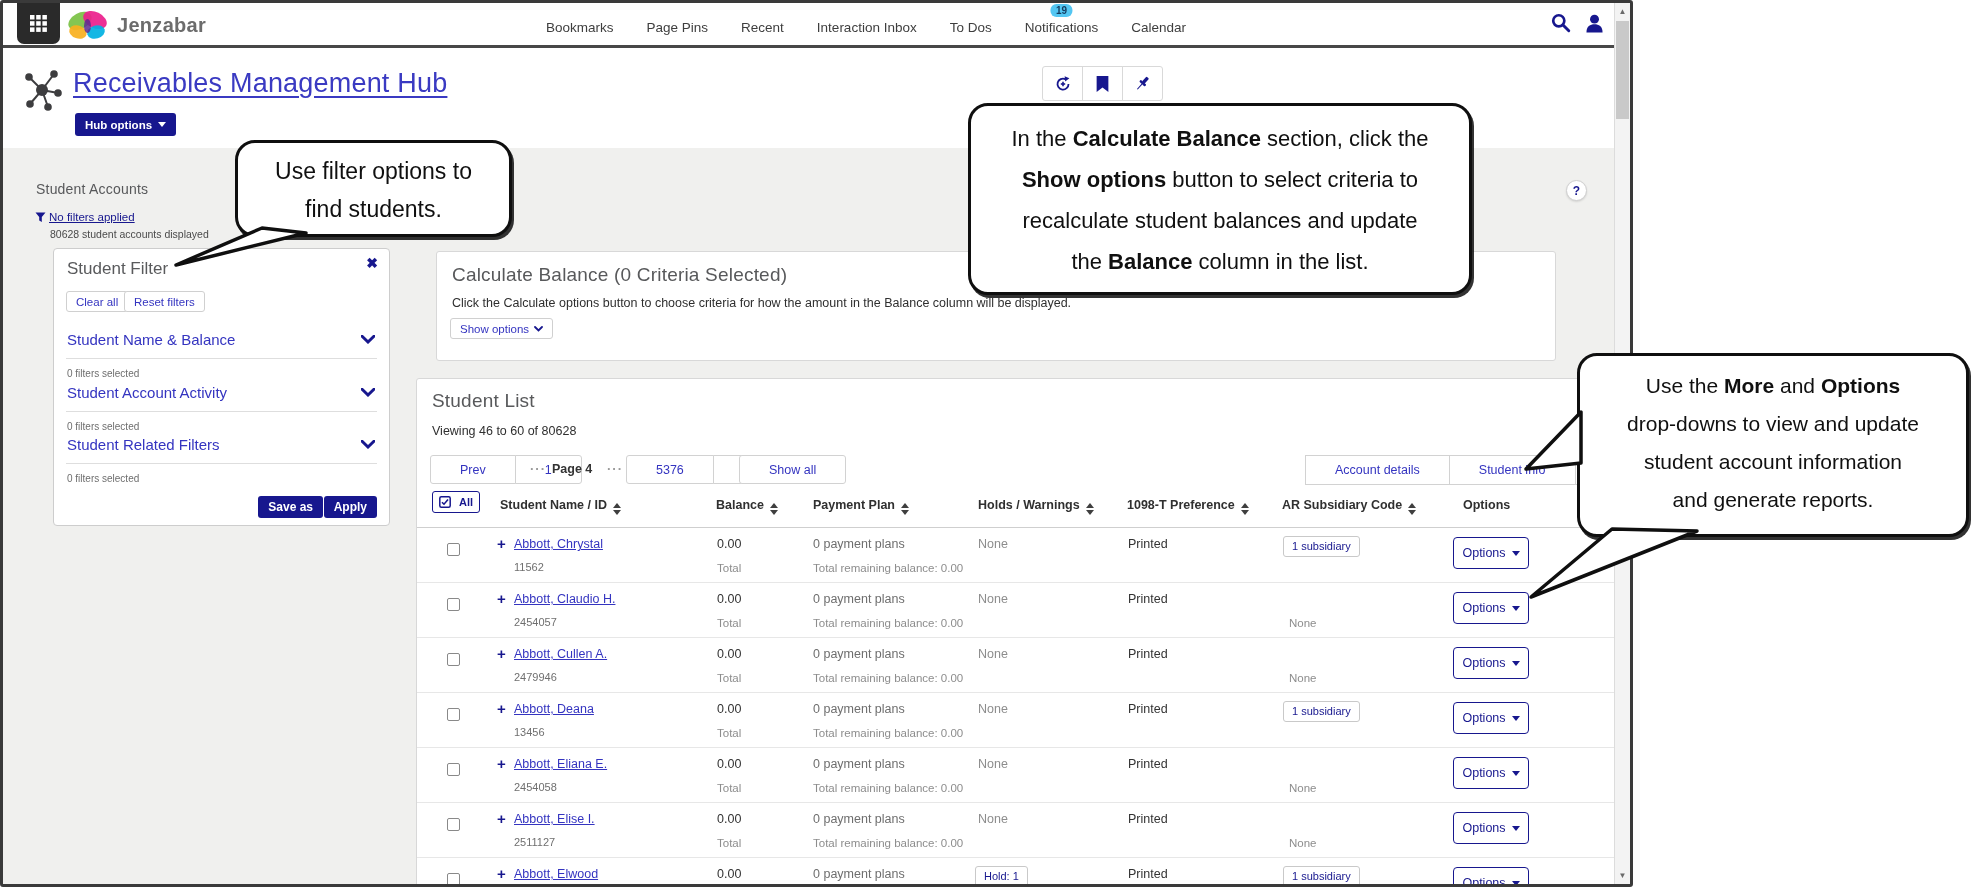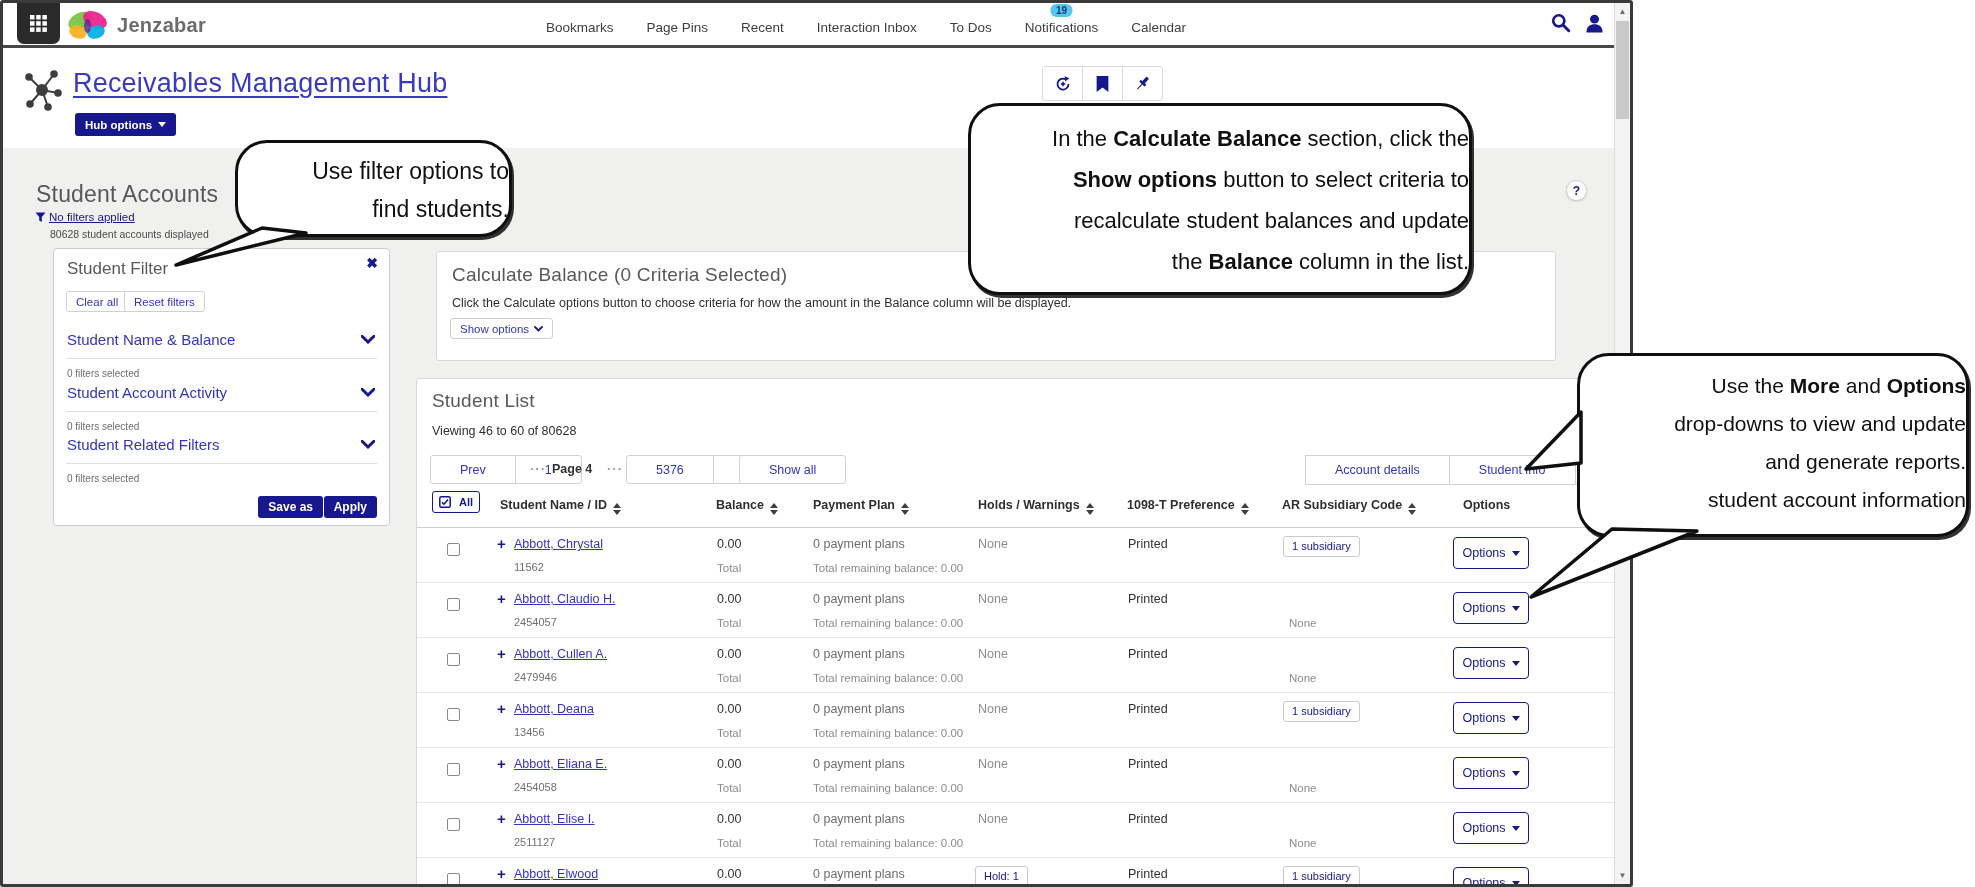--- a/index.html
+++ b/index.html
@@ -37,21 +37,21 @@
   .page-title{position:absolute;left:70px;top:17px;font-size:27px;color:var(--title-blue);text-decoration:underline;text-underline-offset:4px;font-weight:400;letter-spacing:.2px}
   .hub-options{position:absolute;left:72px;top:62px;height:23px;background:var(--navy);color:#fff;border:none;border-radius:3px;font-size:11.5px;font-weight:700;padding:0 10px;cursor:pointer;display:flex;align-items:center}
   .icongrp{position:absolute;left:1040px;top:15px;display:flex}
   .icongrp .icell{width:41px;height:35px;background:#fff;border:1px solid #d9d9d9;margin-left:-1px;display:flex;align-items:center;justify-content:center;cursor:pointer}
   .icongrp .icell:first-child{border-radius:3px 0 0 3px}
   .icongrp .icell:last-child{border-radius:0 3px 3px 0}
   .video-btn{position:absolute;left:1126px;top:57px;width:37px;height:29px;border:1.5px solid var(--navy);border-radius:4px;background:#fff;display:flex;align-items:center;justify-content:center;cursor:pointer}
 
   
   .graybg{position:absolute;left:0;top:145px;right:16px;bottom:0;background:var(--page-bg)}
-  .sa-heading{position:absolute;left:33px;top:33px;font-size:23px;color:var(--gray-title);letter-spacing:.2px}
+  .sa-heading{position:absolute;left:33px;top:33px;font-size:14px;color:var(--gray-title);letter-spacing:.2px}
   .filters-link-row{position:absolute;left:32px;top:63px;display:flex;align-items:center;gap:3px}
   .filters-link{font-size:11.5px;color:var(--navy);text-decoration:underline;cursor:pointer}
   .count-text{position:absolute;left:47px;top:80px;font-size:10.5px;color:#4b4b4b}
   .help-circle{position:absolute;left:1563px;top:32px;width:21px;height:21px;border-radius:50%;background:#fff;border:1px solid #cfcfcf;box-shadow:0 1px 2px rgba(0,0,0,.12);color:var(--navy);font-size:12px;font-weight:700;display:flex;align-items:center;justify-content:center;cursor:pointer}
 
   
   .fpanel{position:absolute;left:50px;top:100px;width:337px;height:278px;background:#fff;border:1px solid #cdcdcd;border-radius:4px}
   .fp-title{position:absolute;left:13px;top:10px;font-size:17px;color:#595a5c}
   .fp-close{position:absolute;right:11px;top:6px;color:var(--navy);font-size:14px;font-weight:700;cursor:pointer}
   .btn-light{height:21px;border:1px solid #d0d0d0;border-radius:3px;background:#fff;color:var(--link);font-size:11.5px;padding:0 9px;cursor:pointer}
@@ -108,21 +108,21 @@
   .caret{display:inline-block;width:0;height:0;border-left:4px solid transparent;border-right:4px solid transparent;border-top:5px solid currentColor;margin-left:6px;vertical-align:1px}
   .hub-options .caret{border-top-color:#fff}
 
   
   .vscroll{position:absolute;right:0;top:0;bottom:0;width:16px;background:#f3f3f3;border-left:1px solid #dcdcdc}
   .sarr{position:absolute;left:0;width:15px;height:15px;color:#6a6a6a;font-size:8px;display:flex;align-items:center;justify-content:center;cursor:pointer}
   .sarr.top{top:1px}.sarr.bot{bottom:1px}
   .sthumb{position:absolute;left:1px;top:18px;width:13px;height:98px;background:#c9c9c9;cursor:pointer}
 
   
-  .co{position:absolute;background:#fff;border:3.5px solid #0f0f0f;border-radius:32px;box-shadow:2px 3px 0 rgba(15,15,15,.85);z-index:55;text-align:right;color:#101010}
+  .co{position:absolute;background:#fff;border:3.5px solid #0f0f0f;border-radius:20px;box-shadow:2px 3px 0 rgba(15,15,15,.85);z-index:55;text-align:center;color:#101010}
   .co .ln{display:block}
   .co1{left:235px;top:140px;width:277px;height:97px;font-size:23px;line-height:38px;padding-top:9px}
   .co2{left:968px;top:103px;width:504px;height:192px;font-size:22px;line-height:41px;padding-top:12px}
   .co3{left:1577px;top:353px;width:392px;height:184px;font-size:21px;line-height:38px;padding-top:11px}
   .tails{position:absolute;left:0;top:0;z-index:56;pointer-events:none}
 </style>
 </head>
 <body>
 
 <div class="screen">
@@ -501,22 +501,22 @@
   </div>
   <div class="co co2">
     <span class="ln"><span>In the </span><span style="font-weight: 700;">Calculate Balance</span><span> section, click the</span></span>
     <span class="ln"><span style="font-weight: 700;">Show options</span><span> button to select criteria to</span></span>
     <span class="ln"><span>recalculate student balances and update</span></span>
     <span class="ln"><span>the </span><span style="font-weight: 700;">Balance</span><span> column in the list.</span></span>
   </div>
   <div class="co co3">
     <span class="ln"><span>Use the </span><span style="font-weight: 700;">More</span><span> and </span><span style="font-weight: 700;">Options</span></span>
     <span class="ln"><span>drop-downs to view and update</span></span>
+    <span class="ln"><span>student account information</span></span>
     <span class="ln"><span>and generate reports.</span></span>
-    <span class="ln"><span>student account information</span></span>
   </div>
 
   <svg class="tails" width="1975" height="887" viewBox="0 0 1975 887">
     <g fill="#ffffff" stroke="#0f0f0f" stroke-width="3.5" stroke-linejoin="round">
       <path d="M262 228 L306 233 L176 265 Z"></path>
       <path d="M1581 412 L1581 463 L1526 469 Z"></path>
       <path d="M1612 529 L1697 531 L1531 597 Z"></path>
     </g>
   </svg>
 </div>

